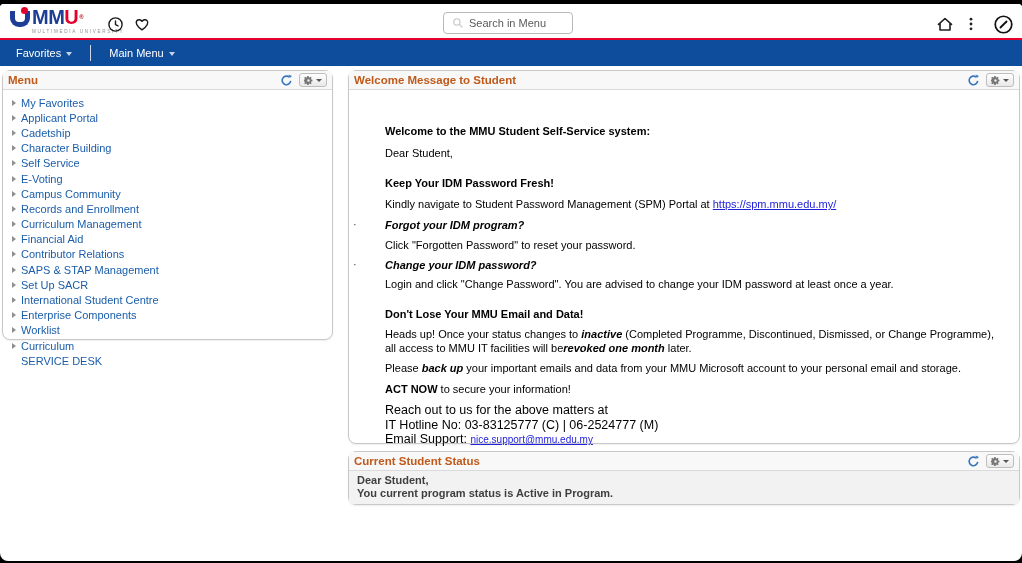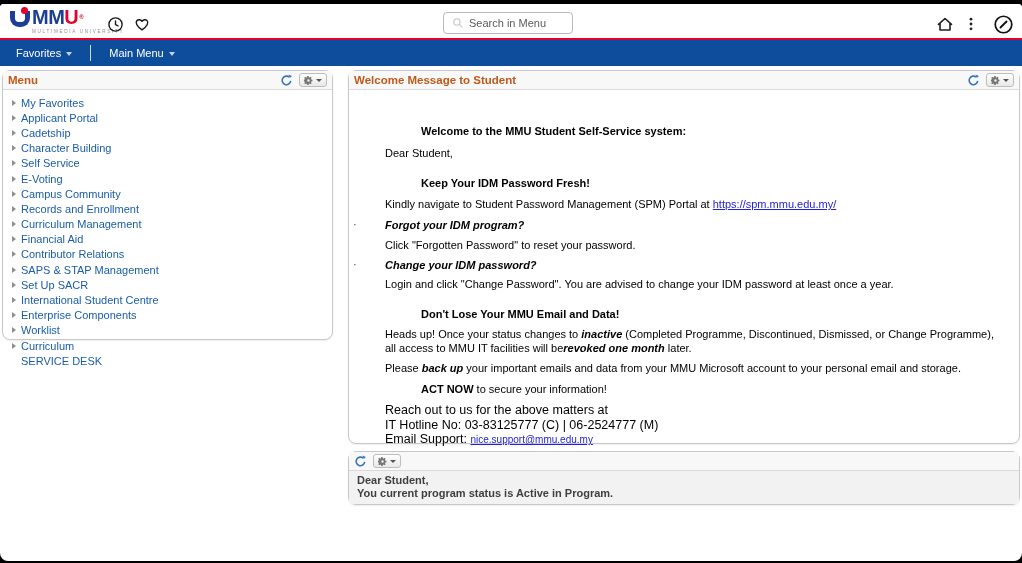--- a/index.html
+++ b/index.html
@@ -48,21 +48,21 @@
   
   .menu-list { list-style:none; padding:5px 4px 8px 7px; }
   .menu-item { display:flex; align-items:center; gap:5px; padding:1.6px 0; cursor:pointer; }
   .tri { width:0; height:0; border-left:4px solid #8f8f8f; border-top:3.5px solid transparent; border-bottom:3.5px solid transparent; margin-left:2px; flex:none; }
   .tri.hidden { visibility:hidden; }
   .menu-label { font-size:11px; color:#1a5dab; }
 
   
   .welcome-body { position:relative; padding:34px 24px 0 36px; font-size:11px; color:#000; line-height:14px; }
   .welcome-body p { position:relative; }
-  .bold { font-weight:bold;margin-left:36px; }
+  .bold { font-weight:bold; }
   .bi { font-weight:bold; font-style:italic; }
   .mt8  { margin-top:8px; }
   .mt7  { margin-top:7px; }  .mt6  { margin-top:6px; }
   .mt5  { margin-top:5px; }  .mt16 { margin-top:16px; }
   .bullet { position:absolute; left:-32px; top:-1px; color:#444; font-size:11px; }
   a.lnk { color:#2222dd; text-decoration:underline; cursor:pointer; }
   .contact { margin-top:7px; font-size:12.5px; line-height:14.5px; }
   .contact .lnk { font-size:10px; }
 
   
@@ -289,20 +289,21 @@
       <div class="contact">
         <div>Reach out to us for the above matters at</div>
         <div>IT Hotline No:  03-83125777 (C) | 06-2524777 (M)</div>
         <div><span>Email Support:  </span><a class="lnk">nice.support@mmu.edu.my</a></div>
       </div>
     </div>
   </section>
 
   <section class="pagelet pagelet-status">
     <div class="pagelet-header">
+      <span class="pagelet-title">Current Student Status</span>
       <button class="ph-refresh">
         <span>
           <svg width="13" height="13" viewBox="0 0 16 16">
               <path d="M13.2 8.6A5.3 5.3 0 1 1 11.6 4" fill="none" stroke="#3876bd" stroke-width="2"></path>
               <polygon points="10.6,0.6 12.2,5 14.6,2.6" fill="#3876bd"></polygon>
             </svg>
         </span>
       </button>
       <button class="gear-btn">
         <span>

